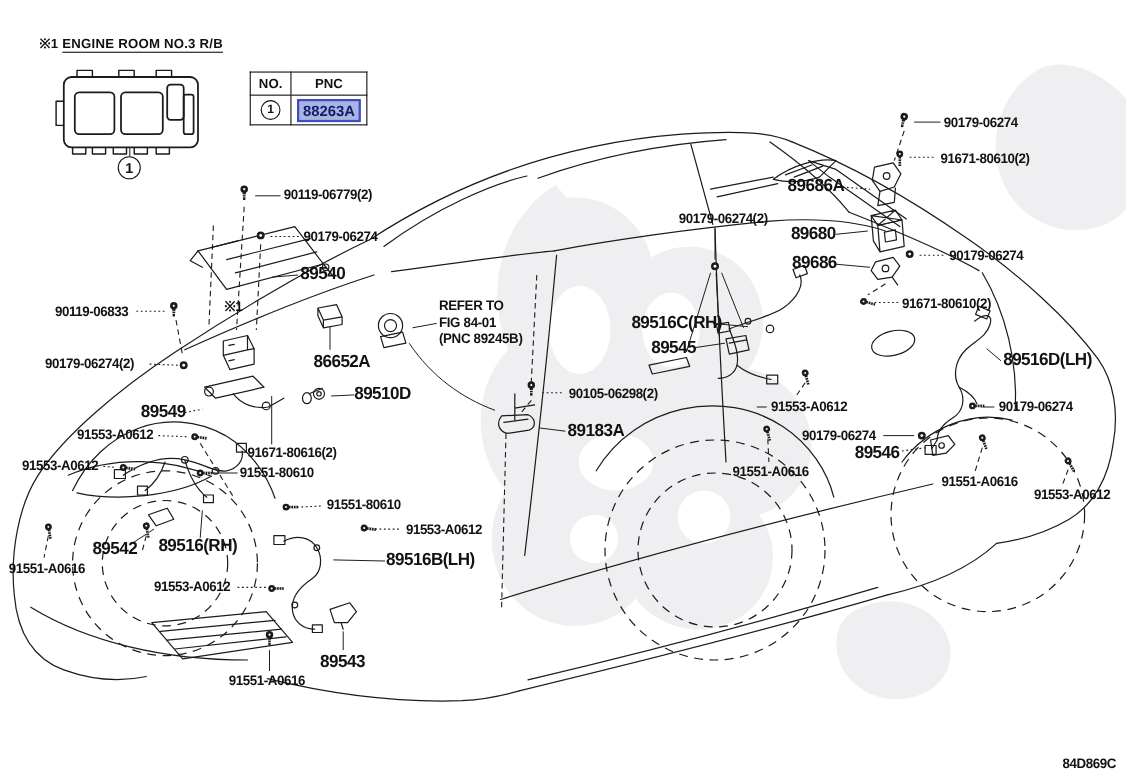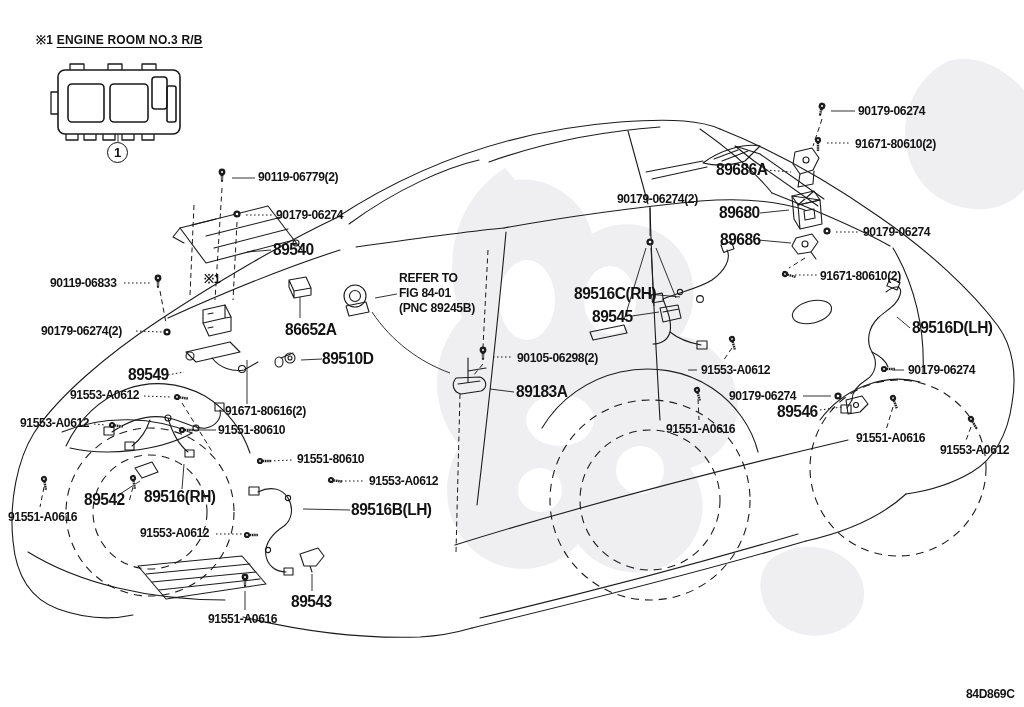--- a/index.html
+++ b/index.html
@@ -249,20 +249,36 @@
     <use href="#f-screw" transform="translate(44,479) rotate(80)"></use>
     <use href="#f-screw" transform="translate(133,478) rotate(80)"></use>
     <use href="#f-screw" transform="translate(247,535)"></use>
   </g>
 </svg>
 
 <div class="note"><span>※1</span>
   <span class="t">ENGINE ROOM NO.3 R/B</span>
 </div>
 
+<table class="pnc-table">
+  <tbody>
+        <tr>
+    <td class="col-no">NO.</td>
+    <td class="col-pnc">PNC</td>
+  </tr>
+  <tr>
+    <td>
+      <span class="circ-sm">1</span>
+    </td>
+    <td>
+      <span class="hl" id="hl-pnc" style="background: rgb(169, 180, 228); border: 2px solid rgb(59, 77, 192); color: rgb(20, 26, 102);">88263A</span>
+    </td>
+  </tr>
+</tbody>
+    </table>
 
 <div class="circ" style="left:107px;top:142px;">1</div>
 
 <div class="refer">
   <div>REFER TO</div>
   <div>FIG 84-01</div>
   <div>(PNC 89245B)</div>
 </div>
 
 <div id="labels">

